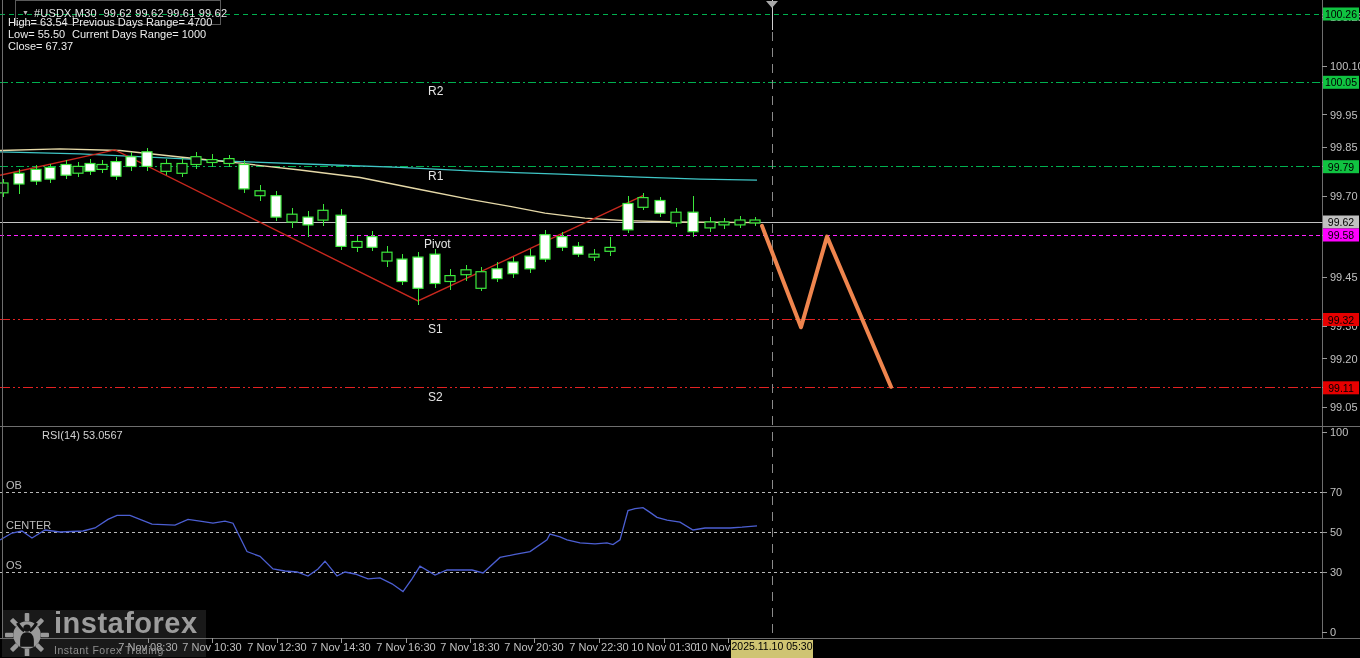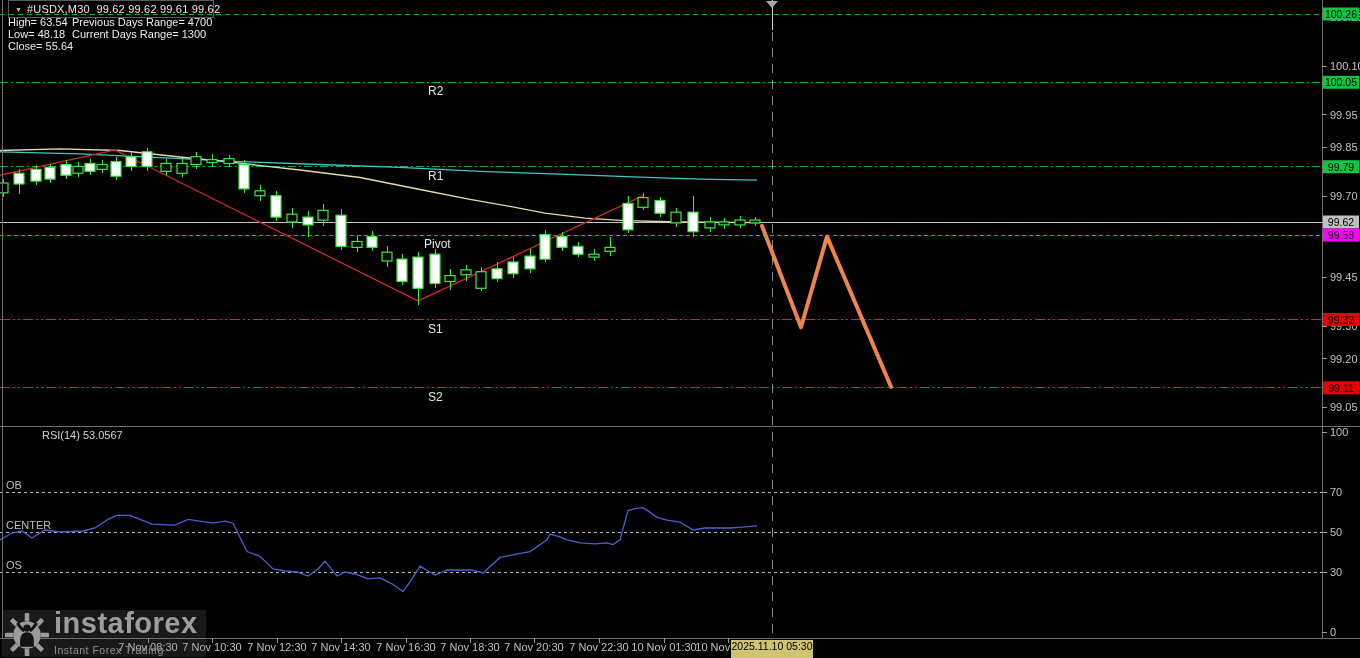--- a/index.html
+++ b/index.html
@@ -1,19 +1,19 @@
 <!DOCTYPE html>
 <html><head>
 <meta charset="utf-8">
 <style>
   html,body{margin:0;padding:0;background:#000;}
   .screen{position:relative;width:1360px;height:658px;background:#000;overflow:hidden;
           font-family:"Liberation Sans",sans-serif;-webkit-font-smoothing:none;}
   #cv{position:absolute;left:0;top:0;}
-  .titlebox{position:absolute;left:8px;top:0;width:206px;height:18px;border:1px solid #5a5a5a;
+  .titlebox{position:absolute;left:15px;top:0;width:206px;height:25px;border:1px solid #5a5a5a;
             display:flex;align-items:center;box-sizing:border-box;}
   .tri{font-size:7px;color:#b8b8b8;margin:0 5px 0 6px;line-height:7px;cursor:default;}
   .tittext{font-size:11px;color:#e8e8e8;white-space:pre;letter-spacing:.2px;}
   .info{position:absolute;left:8px;top:16px;font-size:11px;color:#ececec;line-height:12px;}
   .info .c1{display:inline-block;min-width:64px;}
   .rsilabel{position:absolute;left:10px;top:429px;font-size:11px;color:#d2d2d2;padding-left:32px;}
   .timebadge{position:absolute;left:731px;top:640px;width:82px;height:30px;background:#cfc472;
              color:#000;font-size:10.5px;line-height:13px;text-align:center;}
   .logo{position:absolute;left:2px;top:610px;height:47px;display:flex;align-items:center;
         padding:0 8px 0 3px;background:rgba(115,115,115,.22);justify-content:space-between;}
@@ -226,22 +226,22 @@
       <text x="728" y="651" fill="#c0c0c0" font-size="11" font-family="&quot;Liberation Sans&quot;,sans-serif" text-anchor="middle">10 Nov 03:30</text>
     </svg>
 
   <div class="titlebox">
     <span class="tri">▼</span>
     <span class="tittext">#USDX,M30  99.62 99.62 99.61 99.62</span>
   </div>
 
   <div class="info">
     <div><span class="c1">High= 63.54</span><span class="c2">Previous Days Range= 4700</span></div>
-    <div><span class="c1">Low= 48.18</span><span class="c2">Current Days Range= 1300</span></div>
-    <div><span class="c1">Close= 55.64</span><span class="c2"></span></div>
+    <div><span class="c1">Low= 55.50</span><span class="c2">Current Days Range= 1000</span></div>
+    <div><span class="c1">Close= 67.37</span><span class="c2"></span></div>
   </div>
 
   <div class="rsilabel">RSI(14) 53.0567</div>
 
   <div class="timebadge">2025.11.10 05:30</div>
 
   <div class="logo">
     <svg width="44" height="44" viewBox="0 0 48 48">
       <g fill="#9a9a9a">
         <rect x="21.5" y="1" width="5" height="9" rx="1" transform="rotate(0 24 25)"></rect>

